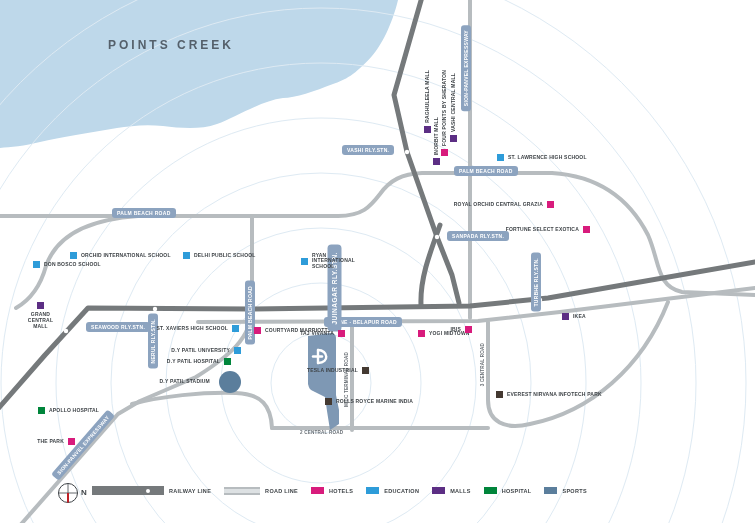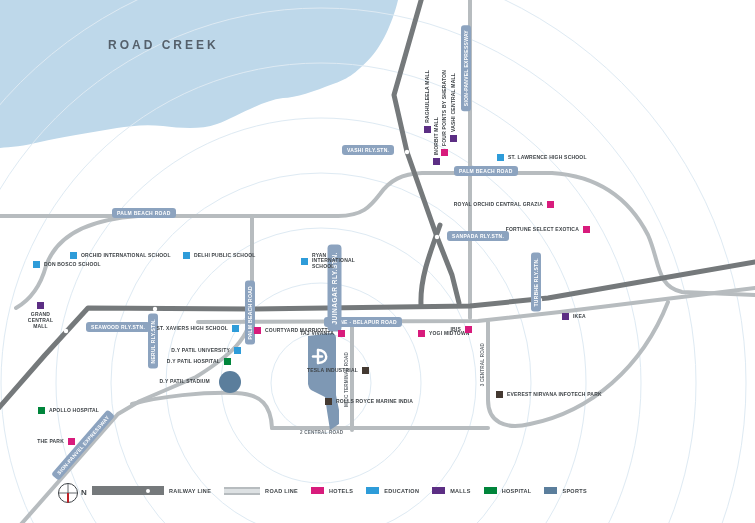--- a/index.html
+++ b/index.html
@@ -102,21 +102,21 @@
     <circle cx="230" cy="382" r="11" fill="#5B7E9C"></circle>
 
     <g>
       <circle cx="68" cy="493" r="9.5" fill="#fff" stroke="#3E4347" stroke-width="1"></circle>
       <line x1="58.5" y1="493" x2="77.5" y2="493" stroke="#3E4347" stroke-width="0.8"></line>
       <line x1="68" y1="483.5" x2="68" y2="493" stroke="#3E4347" stroke-width="0.8"></line>
       <line x1="68" y1="493" x2="68" y2="502.5" stroke="#C02026" stroke-width="2"></line>
     </g>
   </svg>
 
-  <div class="wlabel" style="left:108px;top:38px">ROAD CREEK</div>
+  <div class="wlabel" style="left:108px;top:38px">POINTS CREEK</div>
 
   <div class="pill" style="left:112px;top:208px">PALM BEACH ROAD</div>
   <div class="pill" style="left:454px;top:166px">PALM BEACH ROAD</div>
   <div class="pill v" style="left:461px;top:25px">SION-PANVEL EXPRESSWAY</div>
   <div class="pill diag" style="left:40px;top:440px">SION-PANVEL EXPRESSWAY</div>
   <div class="pill" style="left:324px;top:317px">THANE - BELAPUR ROAD</div>
   <div class="pill v" style="left:245px;top:281px">PALM BEACH ROAD</div>
 
   <div class="pill" style="left:342px;top:145px">VASHI RLY.STN.</div>
   <div class="pill" style="left:447px;top:231px">SANPADA RLY.STN.</div>

